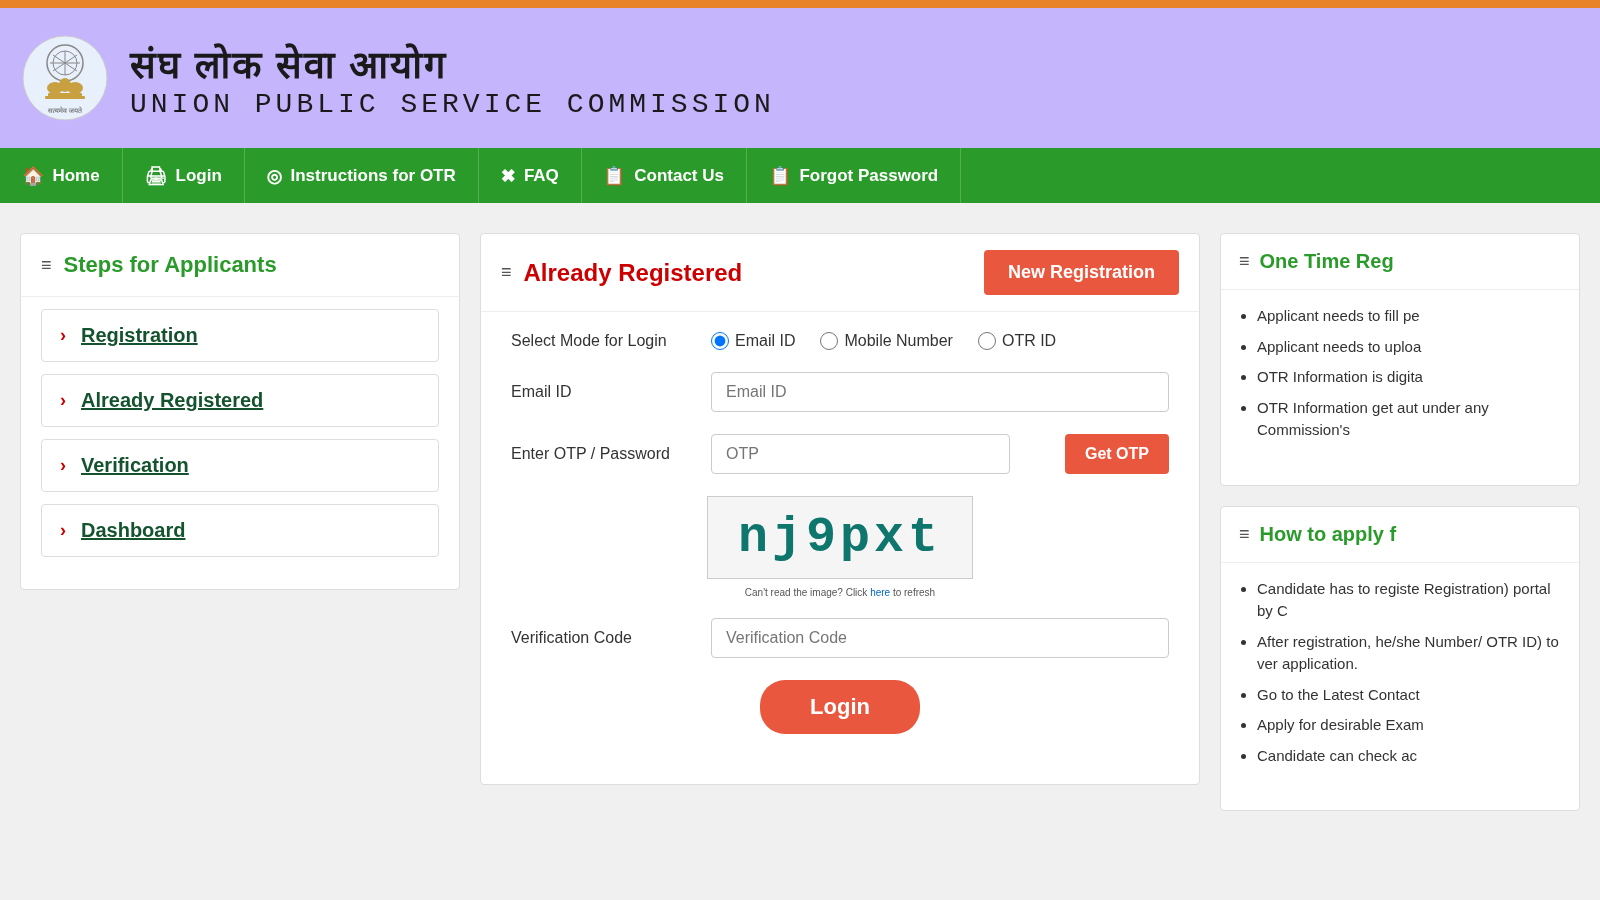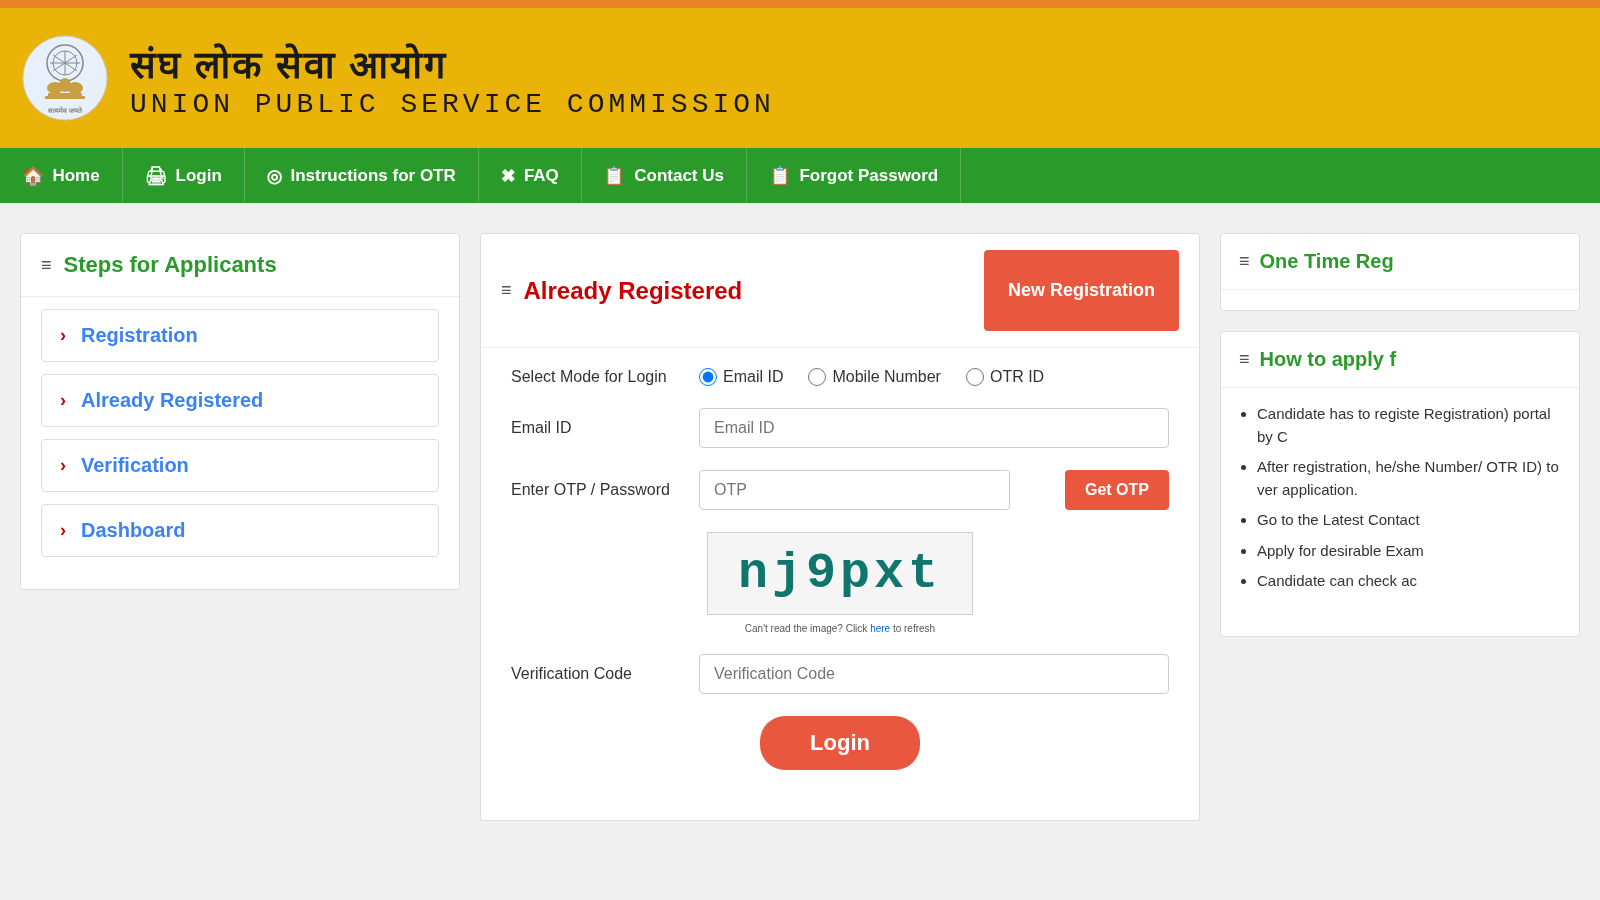--- a/index.html
+++ b/index.html
@@ -7,21 +7,21 @@
 
     
     .top-bar {
       height: 8px;
       background: #e8832a;
       width: 100%;
     }
 
     
     .header {
-      background: #eab308;
+      background: #c4b5fd;
       padding: 10px 20px;
       display: flex;
       align-items: center;
       gap: 20px;
       min-height: 140px;
     }
     .header-title {
       display: flex;
       flex-direction: column;
     }
@@ -107,21 +107,22 @@
       background: white;
     }
     .step-arrow {
       color: #cc0000;
       font-size: 18px;
       font-weight: bold;
     }
     .step-label {
       font-size: 20px;
       font-weight: bold;
-      color: #3b82f6;
+      color: #14532d;
+      text-decoration: underline;
     }
 
     
     .center-panel {
       flex: 1;
       background: white;
       border: 1px solid #ddd;
       border-radius: 4px;
       margin: 0 20px;
       padding-bottom: 30px;
@@ -140,35 +141,35 @@
     }
     .login-title {
       font-size: 24px;
       font-weight: bold;
       color: #cc0000;
     }
     .new-reg-btn {
       background: #e8573e;
       color: white;
       border: none;
-      padding: 30px 24px;
+      padding: 12px 24px;
       font-size: 18px;
       font-weight: bold;
       border-radius: 4px;
       cursor: pointer;
     }
 
     .form-body {
       padding: 20px 30px;
     }
     .form-row {
       display: flex;
       align-items: center;
       margin-bottom: 22px;
-      gap: 8px;
+      gap: 20px;
     }
     .form-label {
       width: 180px;
       font-size: 16px;
       color: #333;
       flex-shrink: 0;
     }
     .radio-group {
       display: flex;
       align-items: center;
@@ -460,20 +461,28 @@
     </div>
   </div>
 
   <div class="right-panel">
 
     <div class="right-card">
       <div class="right-card-header">
         <span style="font-size:18px; color:#555;">≡</span>
         <span class="right-card-title">One Time Reg</span>
       </div>
+      <div class="right-card-body">
+        <ul>
+          <li>Applicant needs to fill pe</li>
+          <li>Applicant needs to uploa</li>
+          <li>OTR Information is digita</li>
+          <li>OTR Information get aut under any Commission's</li>
+        </ul>
+      </div>
     </div>
 
     <div class="right-card">
       <div class="right-card-header">
         <span style="font-size:18px; color:#555;">≡</span>
         <span class="right-card-title">How to apply f</span>
       </div>
       <div class="right-card-body">
         <ul>
           <li>Candidate has to registe Registration) portal by C</li>

